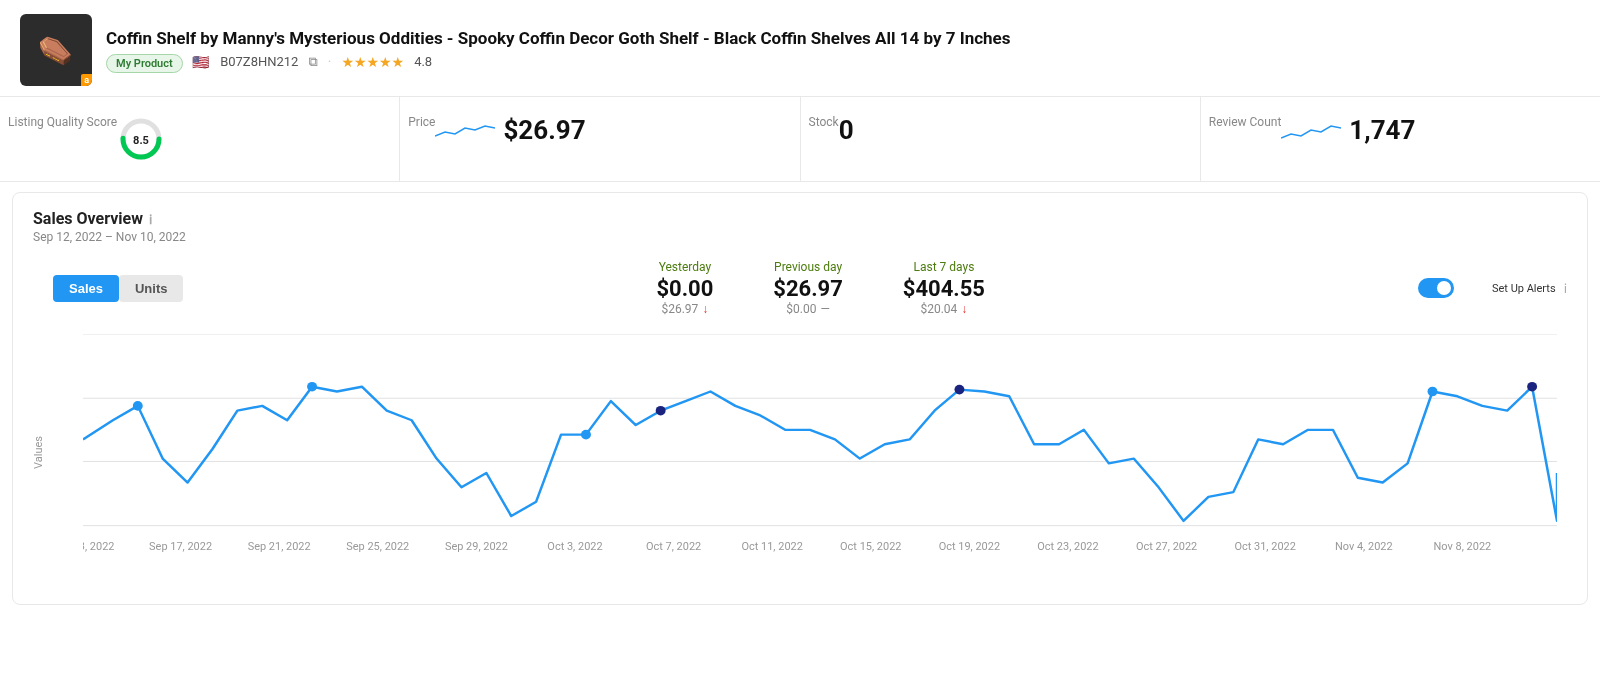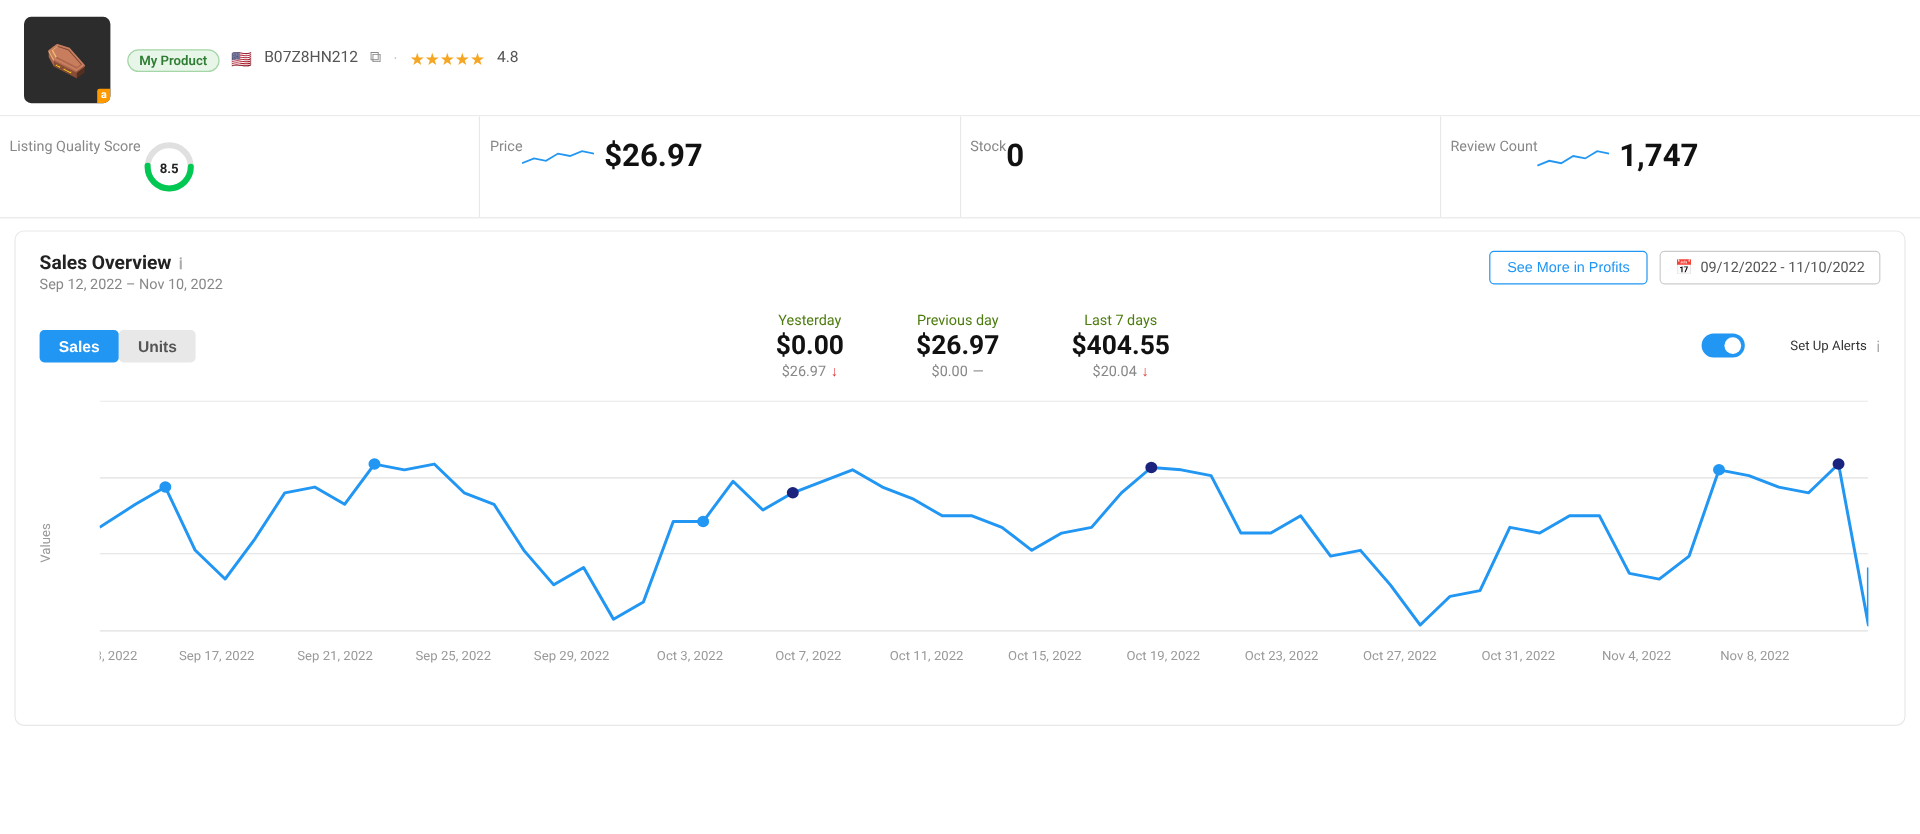--- a/index.html
+++ b/index.html
@@ -203,20 +203,21 @@
     .stats-row {
       display: flex;
       align-items: center;
       padding: 12px 0 8px 0;
       gap: 0;
     }
     .tab-group {
       display: flex;
       gap: 0;
       margin-right: 40px;
+      margin-left: 20px;
     }
     .tab-btn {
       padding: 6px 16px;
       border-radius: 4px;
       border: none;
       font-size: 13px;
       font-weight: 600;
       cursor: pointer;
     }
     .tab-btn.active {
@@ -318,20 +319,21 @@
 <body>
 
 <div class="page-wrapper">
 
   <div class="product-header">
     <div class="product-thumbnail">
       <span class="coffin-icon">⚰️</span>
       <span class="amazon-badge">a</span>
     </div>
     <div class="product-info">
+      <div class="product-title">Coffin Shelf by Manny's Mysterious Oddities - Spooky Coffin Decor Goth Shelf - Black Coffin Shelves All 14 by 7 Inches</div>
       <div class="product-meta">
         <span class="my-product-badge">My Product</span>
         <span class="flag">🇺🇸</span>
         <span class="asin">B07Z8HN212</span>
         <span class="copy-icon">⧉</span>
         <span class="separator">·</span>
         <span class="stars">★★★★★</span>
         <span class="rating">4.8</span>
       </div>
     </div>
@@ -381,27 +383,20 @@
   </div>
 
   <div class="sales-overview">
     <div class="sales-header">
       <div class="sales-title-group">
         <div class="sales-title">
           <span>Sales Overview</span>
           <span class="info-icon">ℹ</span>
         </div>
         <div class="sales-date-range">Sep 12, 2022 – Nov 10, 2022</div>
-      </div>
-      <div class="sales-actions">
-        <button class="see-more-btn">See More in Profits</button>
-        <div class="date-range-picker">
-          <span class="calendar-icon">📅</span>
-          <span>09/12/2022 - 11/10/2022</span>
-        </div>
       </div>
     </div>
 
     <div class="stats-row">
       <div class="tab-group">
         <button class="tab-btn active">Sales</button>
         <button class="tab-btn inactive">Units</button>
       </div>
 
       <div class="period-stats">

